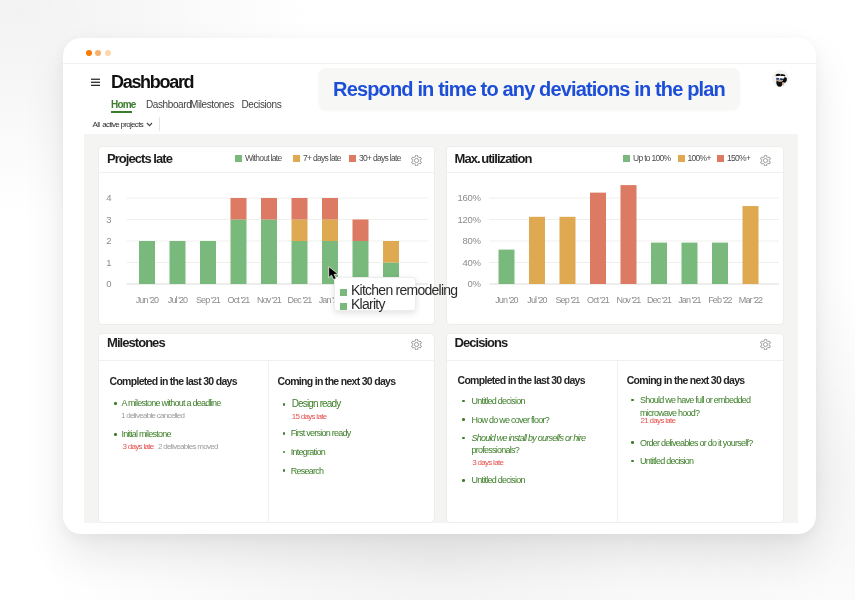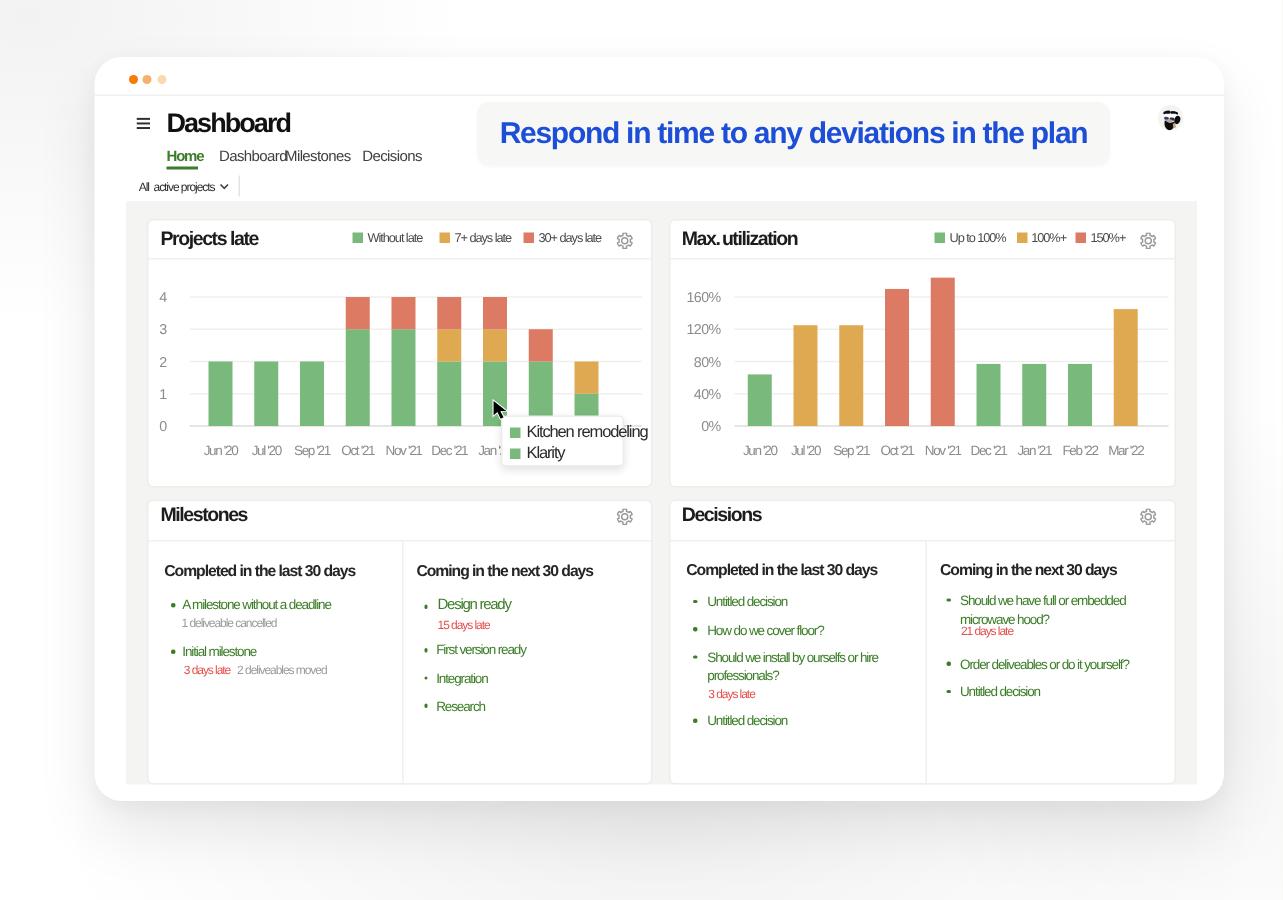--- a/index.html
+++ b/index.html
@@ -34,21 +34,21 @@
   .colhead{position:absolute;font-size:10.5px;font-weight:bold;color:#252525;letter-spacing:-0.7px;white-space:nowrap;}
   .item{position:absolute;font-size:9px;color:#3c7e28;letter-spacing:-0.75px;white-space:nowrap;transform:translateY(1px);}
   .item.big{font-size:10px;letter-spacing:-0.85px;}
   .sub{position:absolute;font-size:8px;letter-spacing:-0.7px;white-space:nowrap;color:#9b9b9b;transform:translateY(1px);}
   .sub .red, .redtxt{color:#e4514e;}
   .bdot{position:absolute;width:2.6px;height:2.6px;border-radius:50%;background:#3c7e28;transform:translateY(1px);}
   .vdiv{position:absolute;width:1px;background:#f0f0ee;}
   .gear{position:absolute;width:11px;height:11px;}
   .tooltip{position:absolute;left:334px;top:277px;width:80px;height:32px;background:#fff;border-radius:3px;
            border:1px solid #ededeb;box-shadow:0 2px 6px rgba(0,0,0,0.12);z-index:30;}
-  .ttrow{position:absolute;left:5px;font-size:11px;color:#2b2b2b;letter-spacing:-0.75px;white-space:nowrap;}
+  .ttrow{position:absolute;left:5px;font-size:14px;color:#2b2b2b;letter-spacing:-0.75px;white-space:nowrap;}
   .ttrow .sq{display:inline-block;width:7px;height:7px;background:#79ba7c;margin-right:4px;vertical-align:-1px;}
 </style>
 </head>
 <body>
 <div class="pageshade"></div>
 <div class="win">
   <div class="dot" style="left:22.5px;top:12px;background:#f57c00;"></div>
   <div class="dot" style="left:32.3px;top:12px;background:#f7b06d;"></div>
   <div class="dot" style="left:42.3px;top:12px;background:#fbd8ae;"></div>
   <div class="titlebarline"></div>
@@ -209,21 +209,21 @@
       <path d="M8.55 1.00 A10.3 10.3 0 0 1 13.45 1.00 L13.25 3.74 A7.6 7.6 0 0 1 16.16 5.42L18.44 3.88 A10.3 10.3 0 0 1 20.89 8.12 L18.41 9.31 A7.6 7.6 0 0 1 18.41 12.69L20.89 13.88 A10.3 10.3 0 0 1 18.44 18.12 L16.16 16.58 A7.6 7.6 0 0 1 13.25 18.26L13.45 21.00 A10.3 10.3 0 0 1 8.55 21.00 L8.75 18.26 A7.6 7.6 0 0 1 5.84 16.58L3.56 18.12 A10.3 10.3 0 0 1 1.11 13.88 L3.59 12.69 A7.6 7.6 0 0 1 3.59 9.31L1.11 8.12 A10.3 10.3 0 0 1 3.56 3.88 L5.84 5.42 A7.6 7.6 0 0 1 8.75 3.74 Z" fill="none" stroke="#999999" stroke-width="1.9" stroke-linejoin="round"></path>
       <circle cx="11" cy="11" r="4.1" fill="none" stroke="#999999" stroke-width="1.9"></circle>
     </svg>
   <div class="vdiv" style="left:170px;top:27.5px;height:161.7px;"></div>
   <div class="colhead" style="left:11px;top:40px;">Completed in the last 30 days</div>
   <div class="bdot" style="left:15.9px;top:65.1px;"></div>
   <div class="item" style="left:25px;top:61.4px;">Untitled decision</div>
   <div class="bdot" style="left:15.9px;top:83.7px;"></div>
   <div class="item" style="left:25px;top:80px;text-align:center;">How do we cover floor?</div>
   <div class="bdot" style="left:15.9px;top:101.9px;"></div>
-  <div class="item" style="left:25px;top:98.2px;">Should we install by ourselfs or hire</div>
+  <div class="item" style="left:25px;top:98.2px;font-style:italic;">Should we install by ourselfs or hire</div>
   <div class="item" style="left:25px;top:109.9px;">professionals?</div>
   <div class="sub" style="left:25.7px;top:123.4px;"><span class="red">3 days late</span></div>
   <div class="bdot" style="left:15.9px;top:144.4px;"></div>
   <div class="item" style="left:25px;top:140.7px;">Untitled decision</div>
   <div class="colhead" style="left:180.2px;top:40px;">Coming in the next 30 days</div>
   <div class="bdot" style="left:184.5px;top:64.1px;"></div>
   <div class="item" style="left:193.5px;top:60.4px;">Should we have full or embedded</div>
   <div class="item" style="left:193.5px;top:73.1px;">microwave hood?</div>
   <div class="sub" style="left:194.1px;top:81px;"><span class="red">21 days late</span></div>
   <div class="bdot" style="left:184.5px;top:106.5px;"></div>

